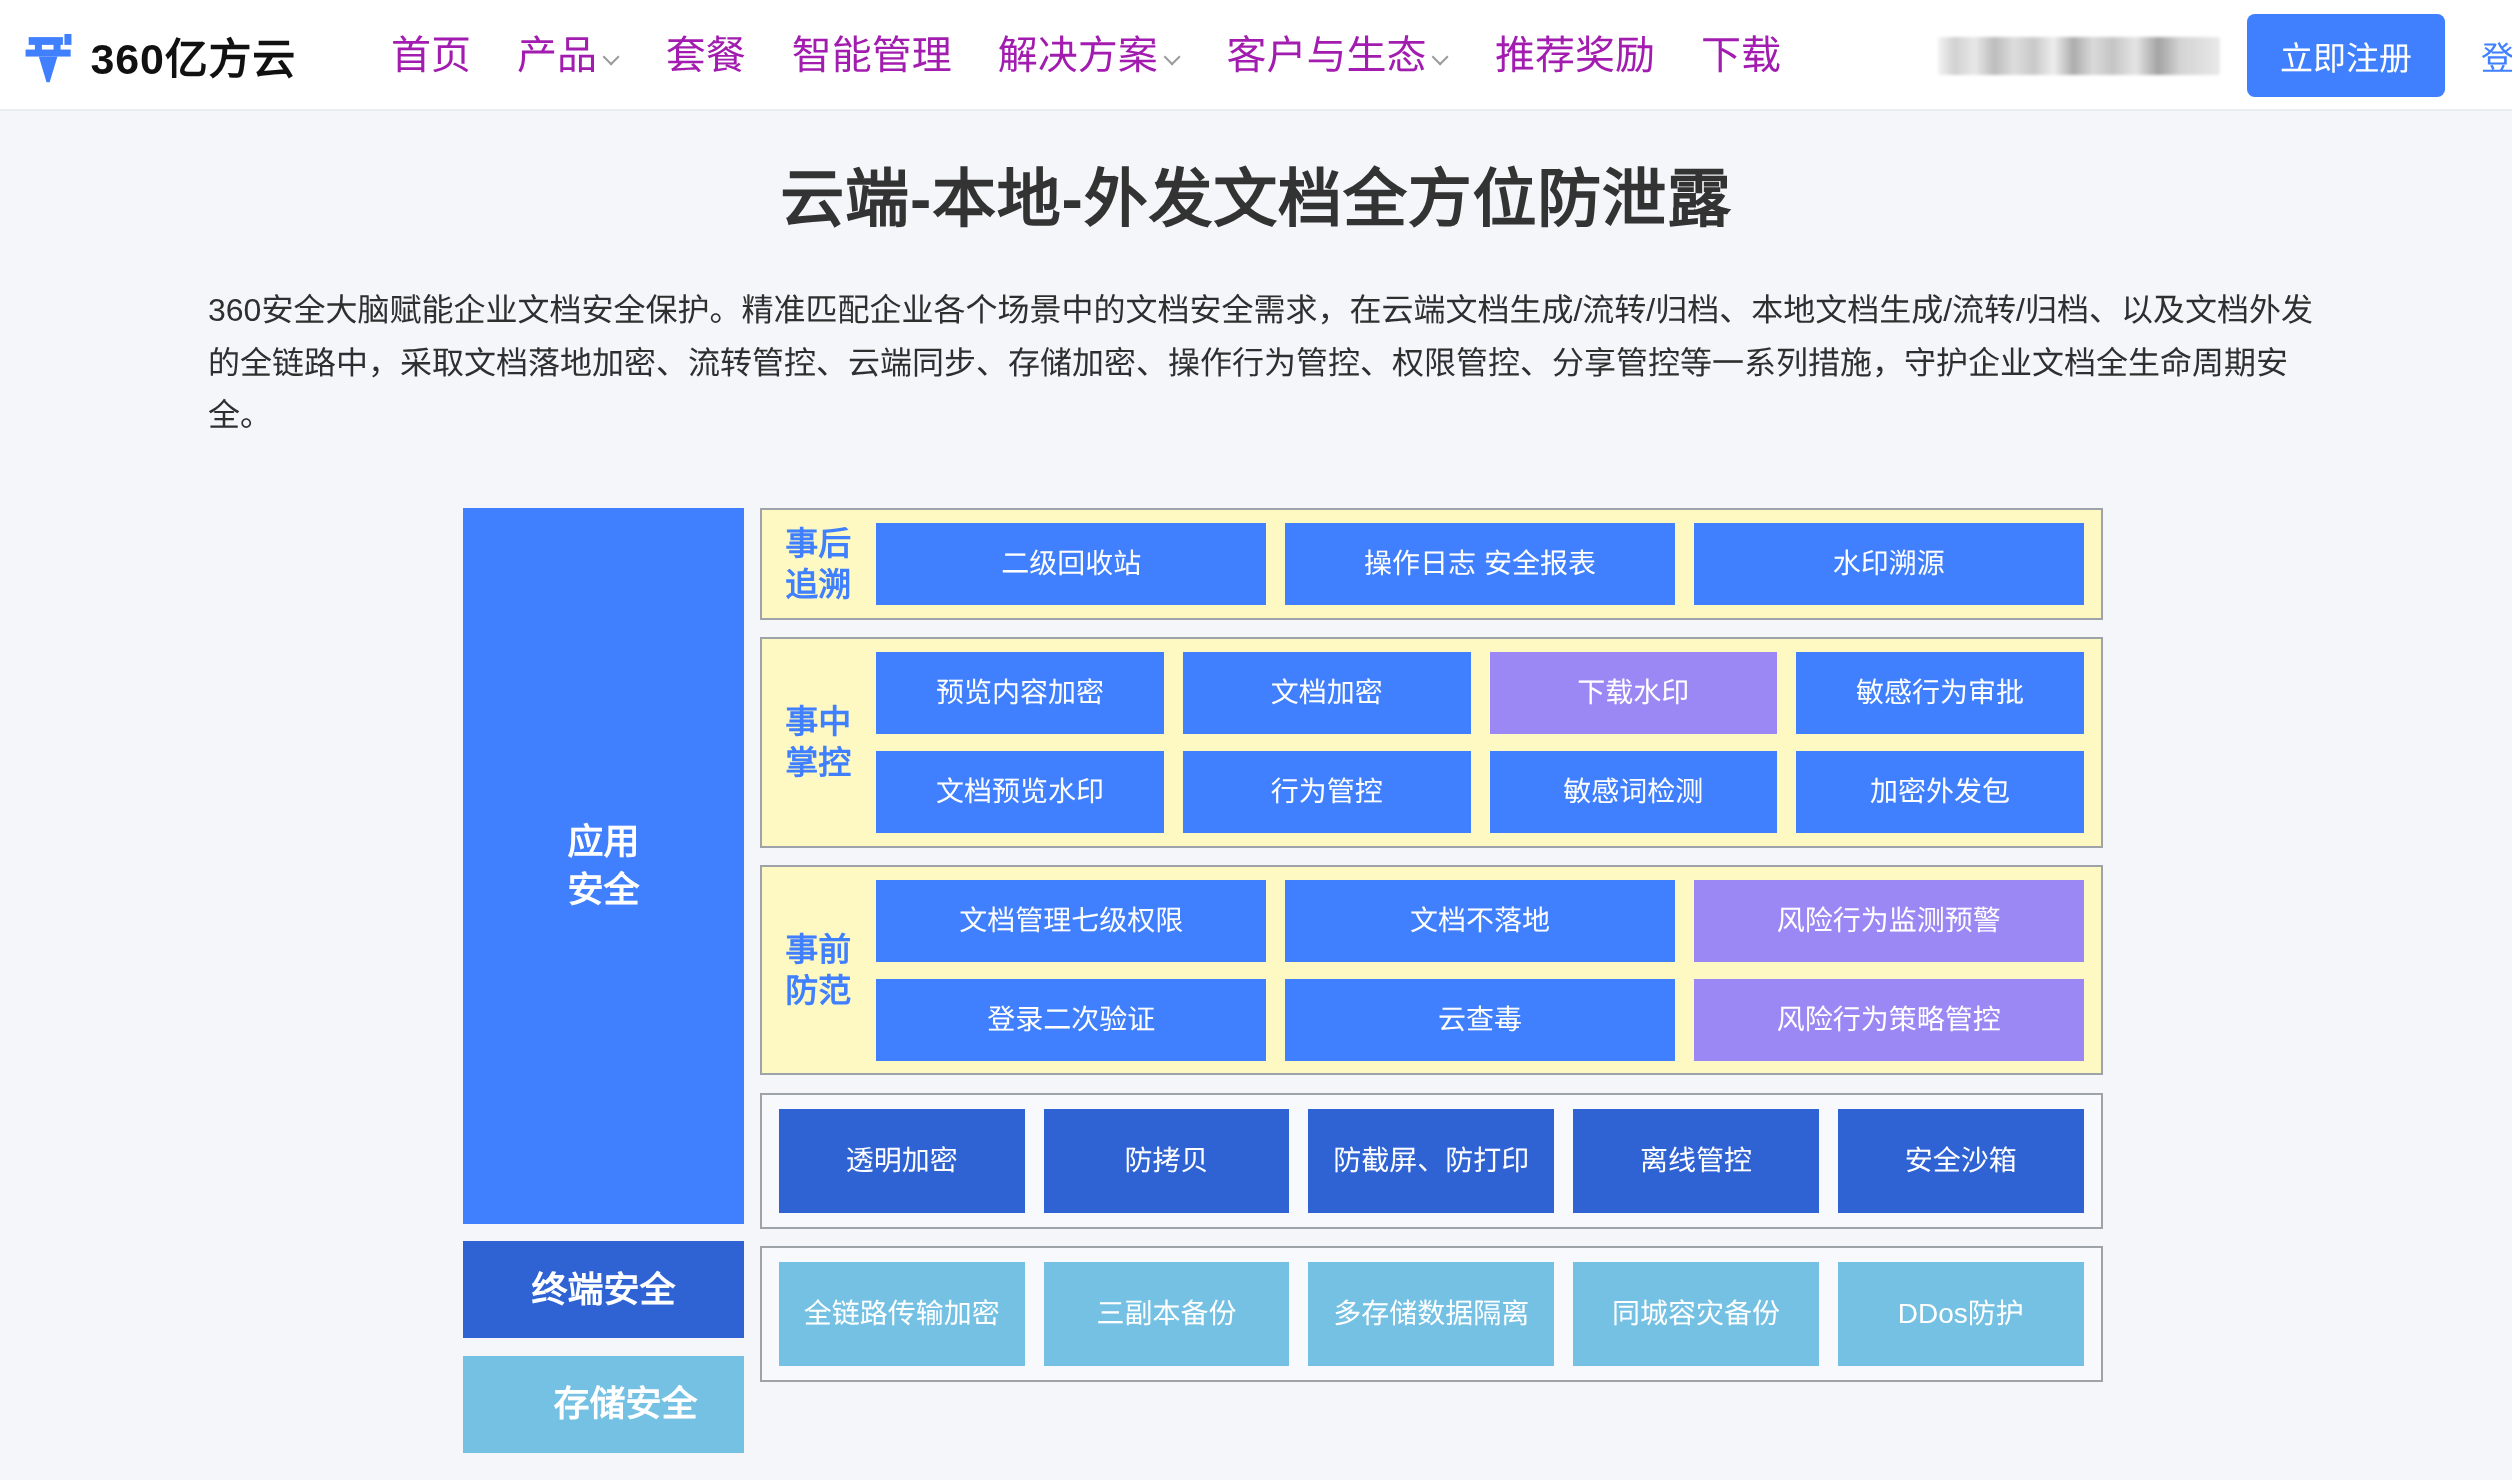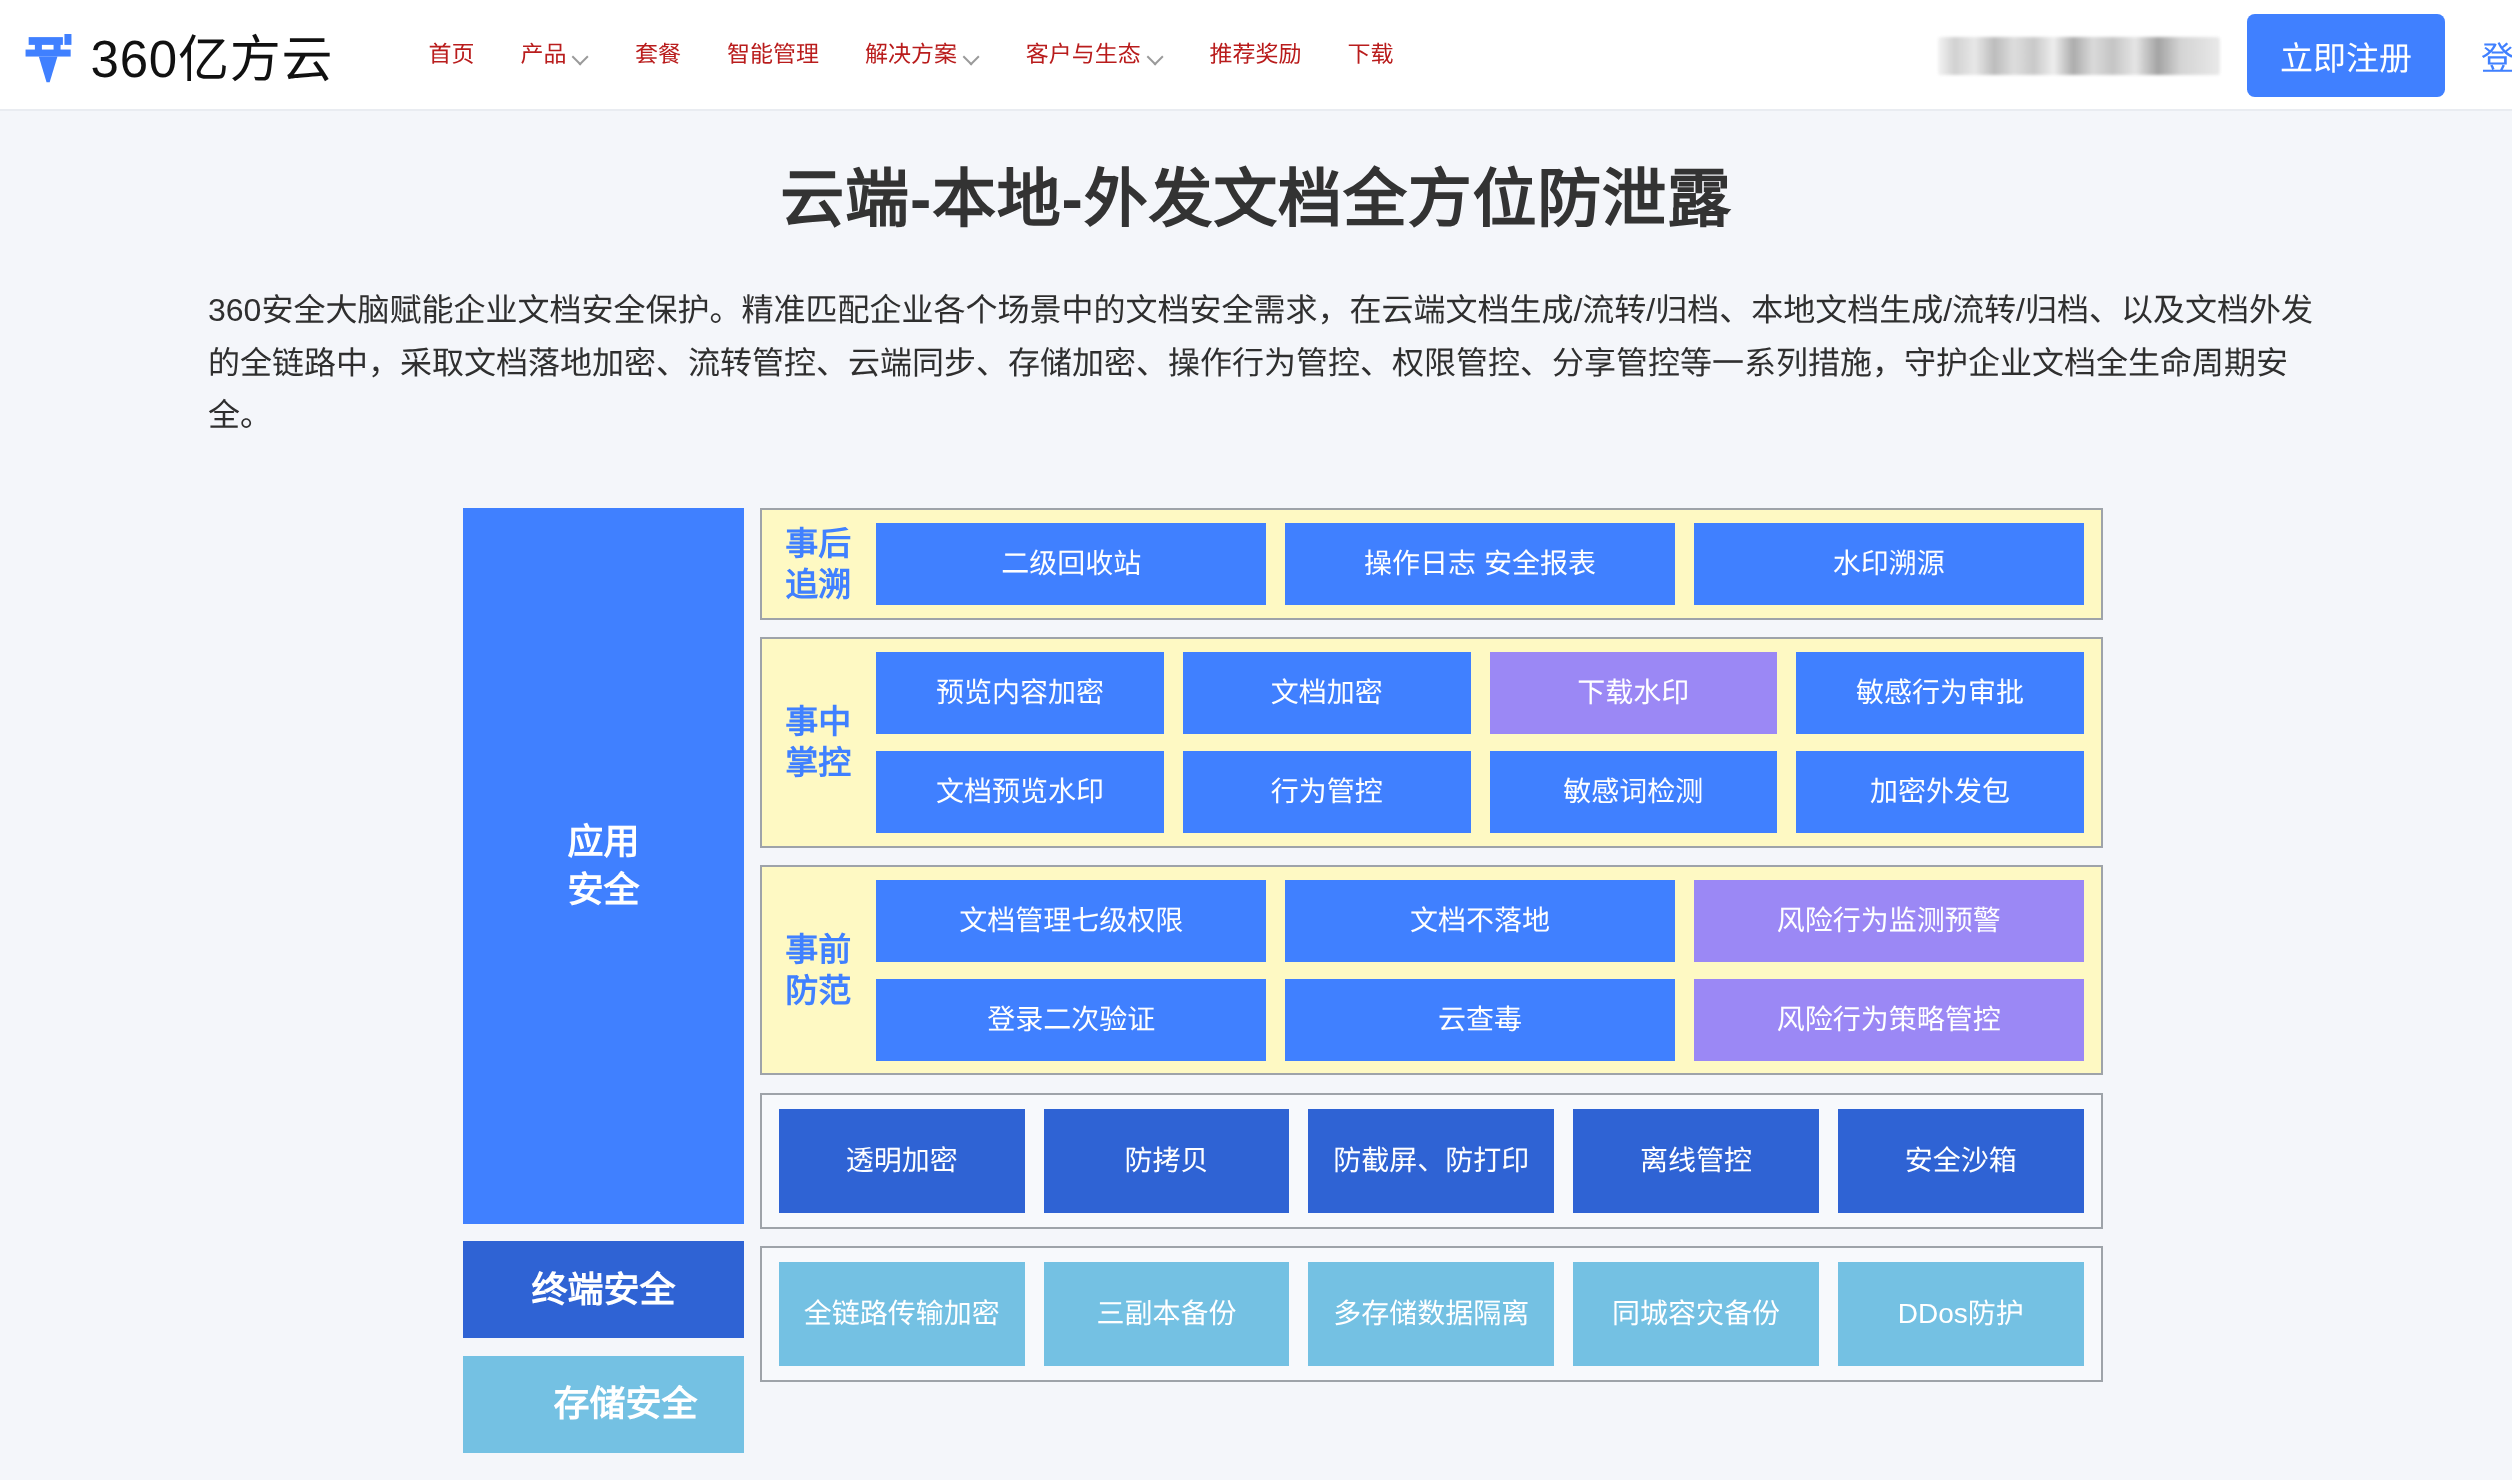--- a/index.html
+++ b/index.html
@@ -25,41 +25,41 @@
   }
 
   .brand {
     display: flex;
     align-items: center;
     margin-left: 23.5px;
     gap: 11px;
   }
   .brand-mark { width: 56px; height: 58px; display: block; }
   .brand-name {
-    font-size: 51px;
-    font-weight: 400;
+    font-size: 43px;
+    font-weight: 700;
     color: #111111;
     letter-spacing: 0.8px;
     white-space: nowrap;
     font-family: "Liberation Sans", "DejaVu Sans", sans-serif;
   }
 
   .main-nav {
     display: flex;
     align-items: center;
     margin-left: 72px;
     gap: 0;
   }
   .nav-item {
     display: flex;
     align-items: center;
     gap: 7px;
     padding: 0 23px;
-    font-size: 23px;
-    color: #b91c1c;
+    font-size: 40px;
+    color: #a21caf;
     white-space: nowrap;
     cursor: pointer;
     line-height: 1;
   }
   .caret {
     display: inline-block;
     width: 15.7px;
     height: 15.7px;
     position: relative;
     top: 3.1px;

